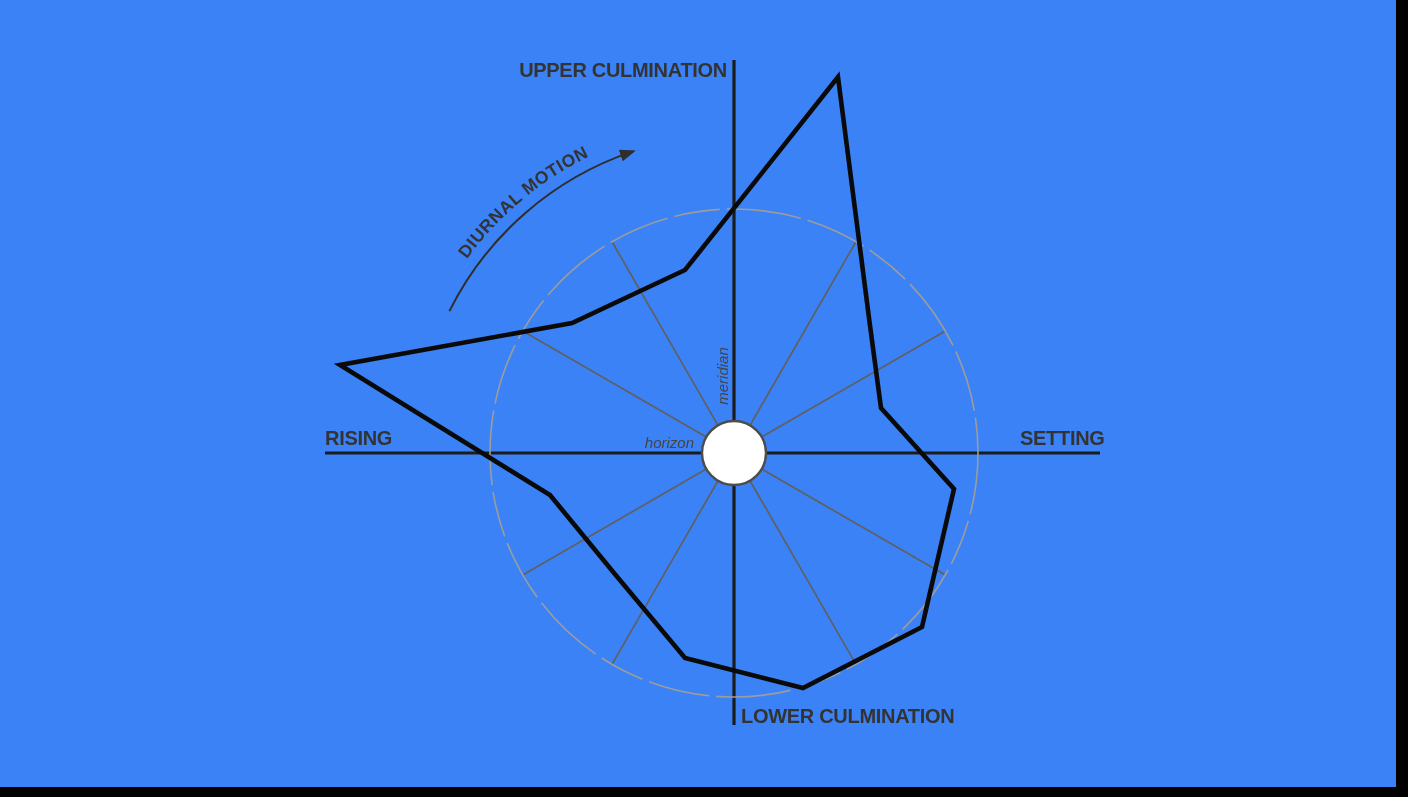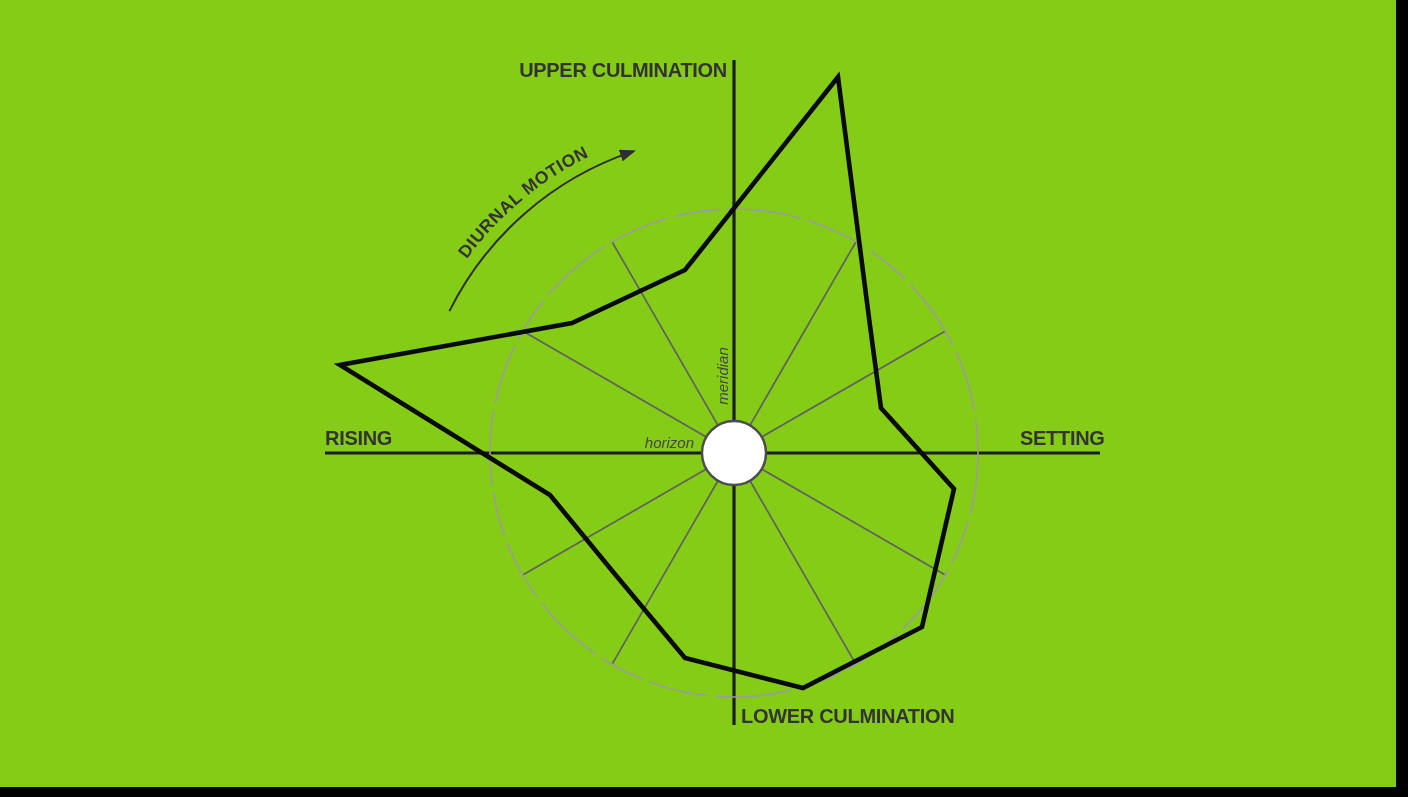--- a/index.html
+++ b/index.html
@@ -1,20 +1,20 @@
 <!DOCTYPE html>
 <html><head>
 <meta charset="utf-8">
 <style>
   html, body { margin: 0; padding: 0; background: #ffffff; }
   #stage {
     position: relative;
     width: 1408px;
     height: 797px;
-    background: #84cc16;
+    background: #3b82f6;
     overflow: hidden;
     font-family: "Liberation Sans", sans-serif;
   }
   #diagram { position: absolute; left: 0; top: 0; }
   .frame-bar { position: absolute; background: #000000; }
   #bar-right  { top: 0; right: 0; width: 12px; height: 100%; }
   #bar-bottom { left: 0; bottom: 0; width: 100%; height: 10px; }
   .axis-label {
     font-family: "Liberation Sans", sans-serif;
     font-weight: bold;

